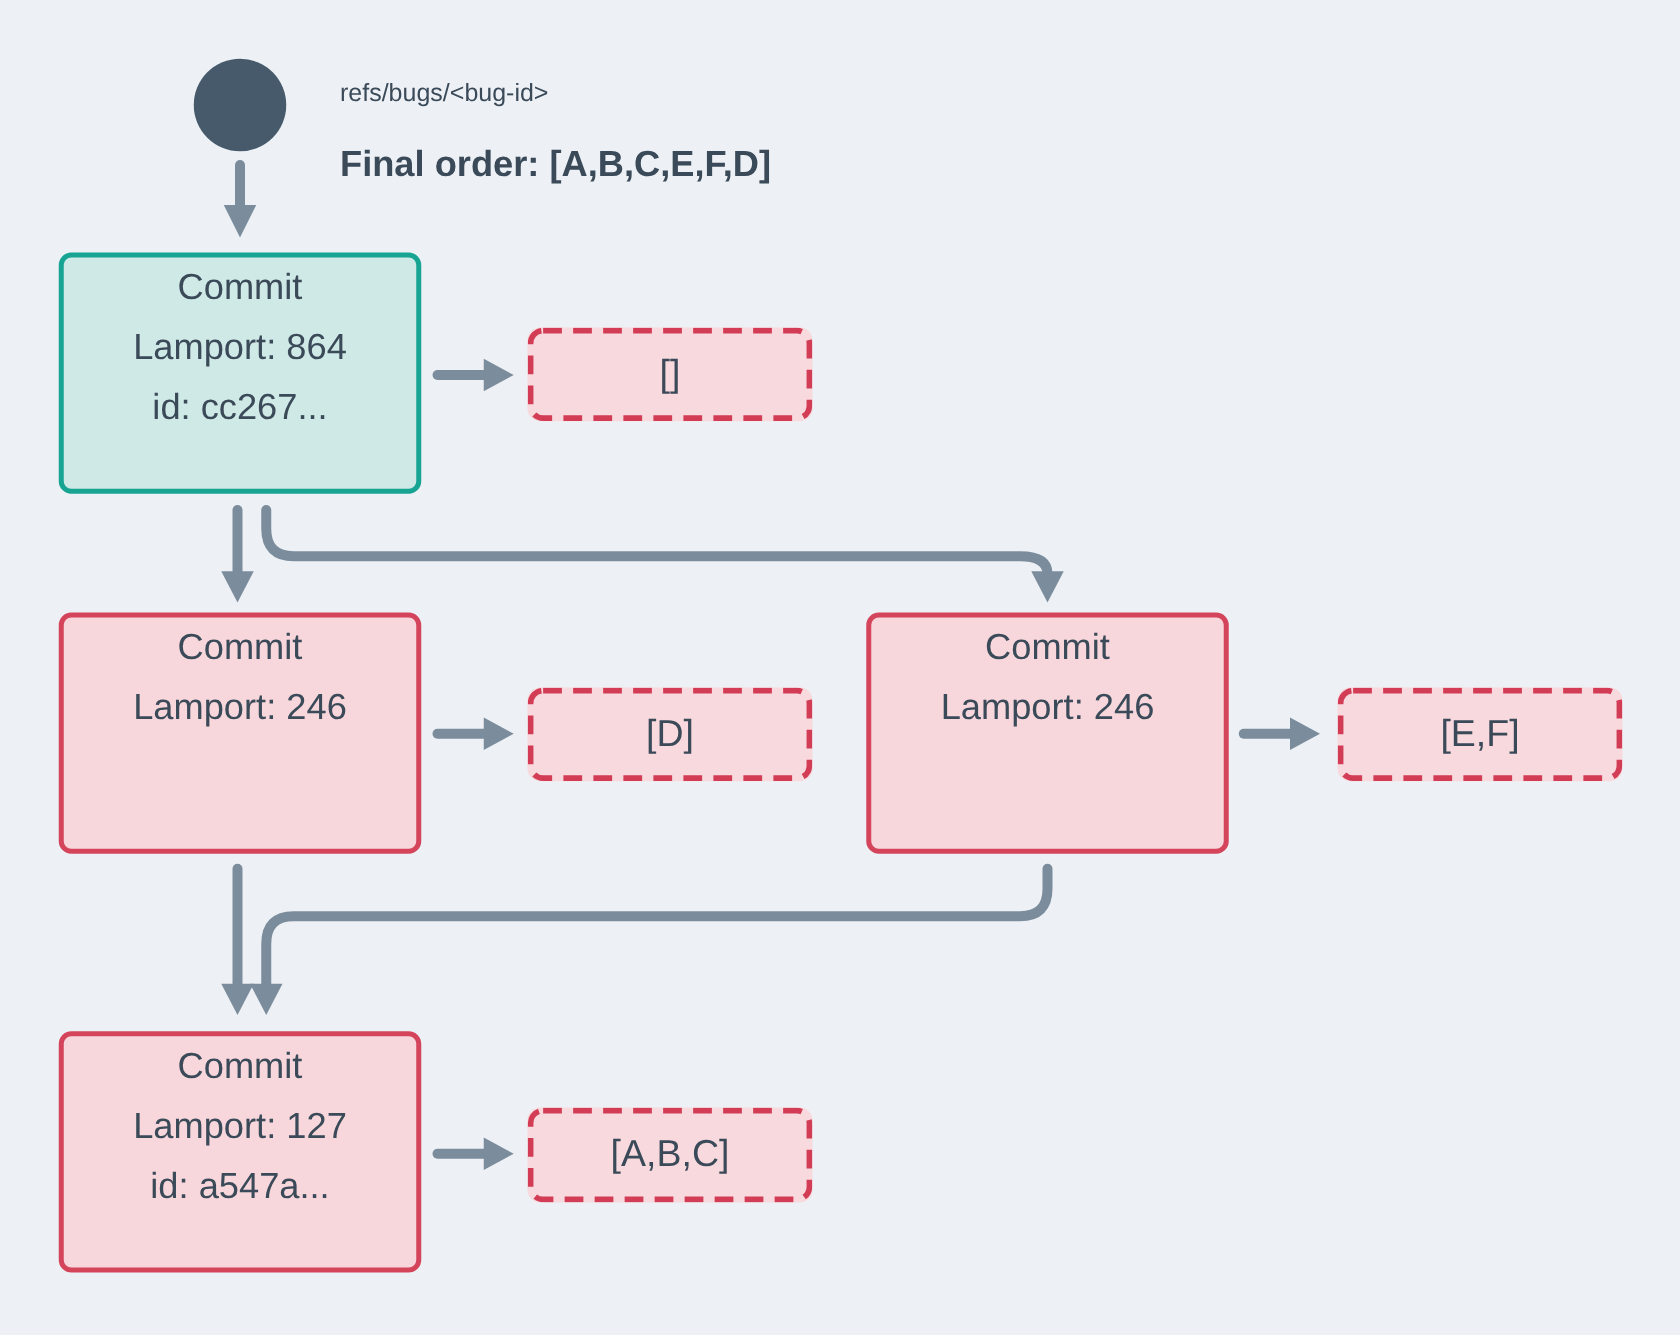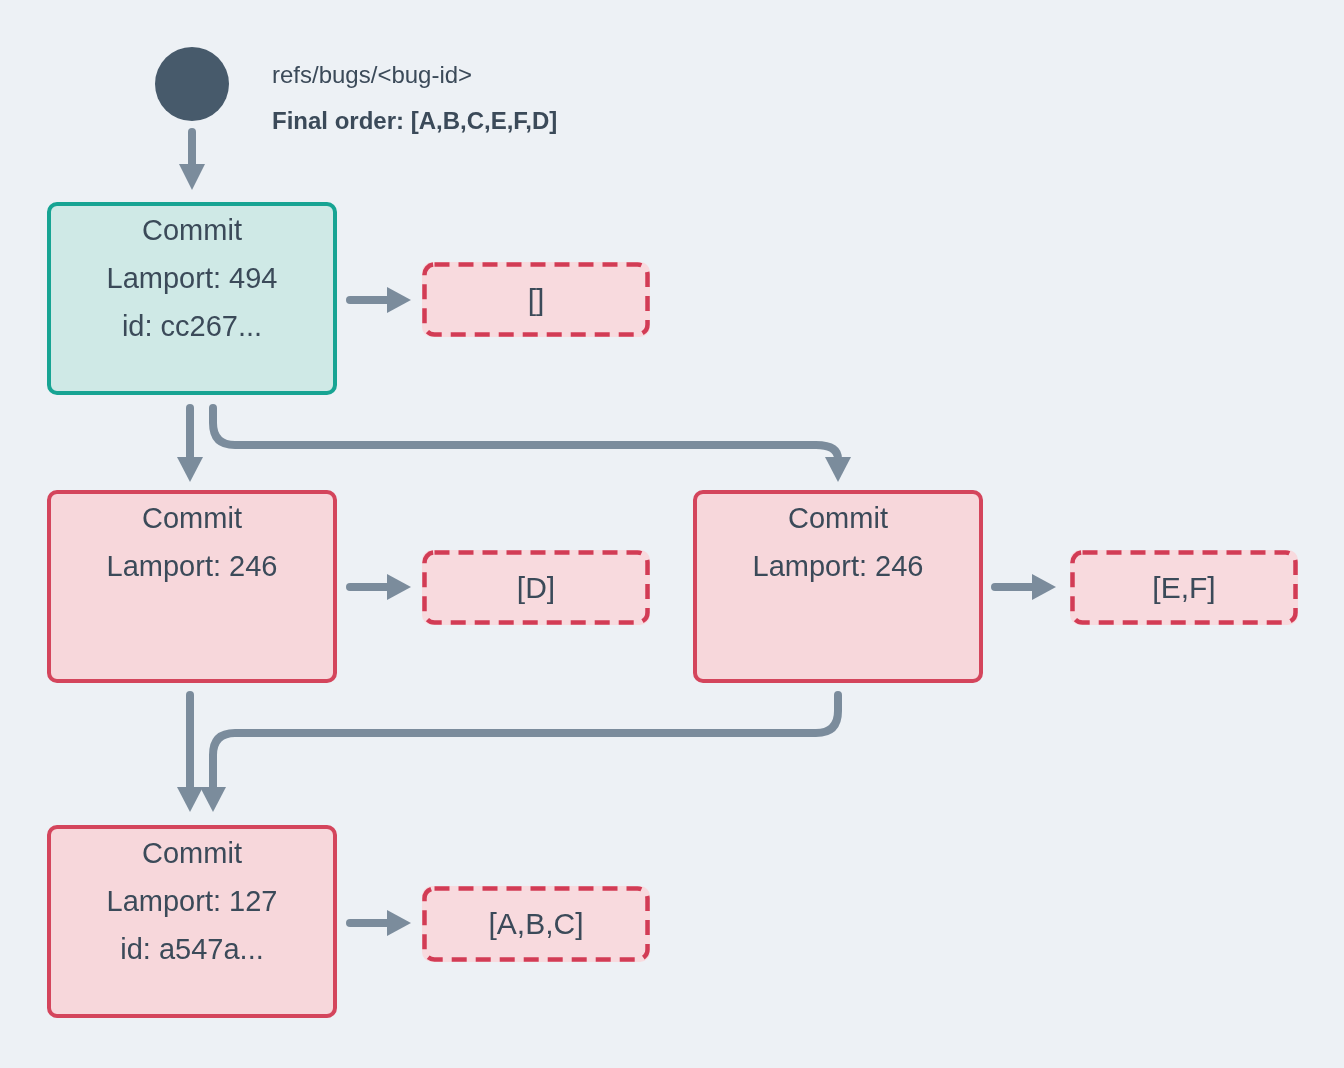--- a/index.html
+++ b/index.html
@@ -19,25 +19,25 @@
   .arrows { position:absolute; left:0; top:0; width:1344px; height:1068px; pointer-events:none; }
   .arrow-line { stroke:var(--arrow,#7b8c9c); stroke-width:8; fill:none; stroke-linecap:round; }
   .arrow-head { fill:var(--arrow,#7b8c9c); stroke:none; }
 
   .ref-node {
     position:absolute; left:155px; top:47px; width:74px; height:74px;
     border-radius:50%; background:var(--node);
   }
   .ref-label {
     position:absolute; left:272px; top:58px;
-    font-size:24px; line-height:34px; color:var(--text);
+    font-size:20px; line-height:34px; color:var(--text);
   }
   .final-order {
-    position:absolute; left:272px; top:103px;
-    font-size:24px; line-height:36px; font-weight:700; color:var(--text);
+    position:absolute; left:272px; top:114px;
+    font-size:29px; line-height:36px; font-weight:700; color:var(--text);
   }
 
   .commit {
     position:absolute; width:290px; height:193px;
     border-radius:10px; border:4px solid var(--commit_border);
     background:var(--commit_fill);
     display:flex; flex-direction:column; align-items:center; 
     font-size:29px; line-height:48px; color:var(--text); text-align:center;
   }
   .commit.head { border-color:var(--head_border); background:var(--head_fill); }
@@ -112,21 +112,21 @@
       <polygon class="arrow-head" points="387,910 387,936 411,923"></polygon>
     </g>
   </svg>
 
   <div class="ref-node"></div>
   <div class="ref-label">refs/bugs/&lt;bug-id&gt;</div>
   <div class="final-order">Final order: [A,B,C,E,F,D]</div>
 
   <div class="commit head commit-1">
     <div>Commit</div>
-    <div>Lamport: 494</div>
+    <div>Lamport: 864</div>
     <div>id: cc267...</div>
   </div>
 
   <div class="commit commit-2">
     <div>Commit</div>
     <div>Lamport: 246</div>
   </div>
 
   <div class="commit commit-3">
     <div>Commit</div>

